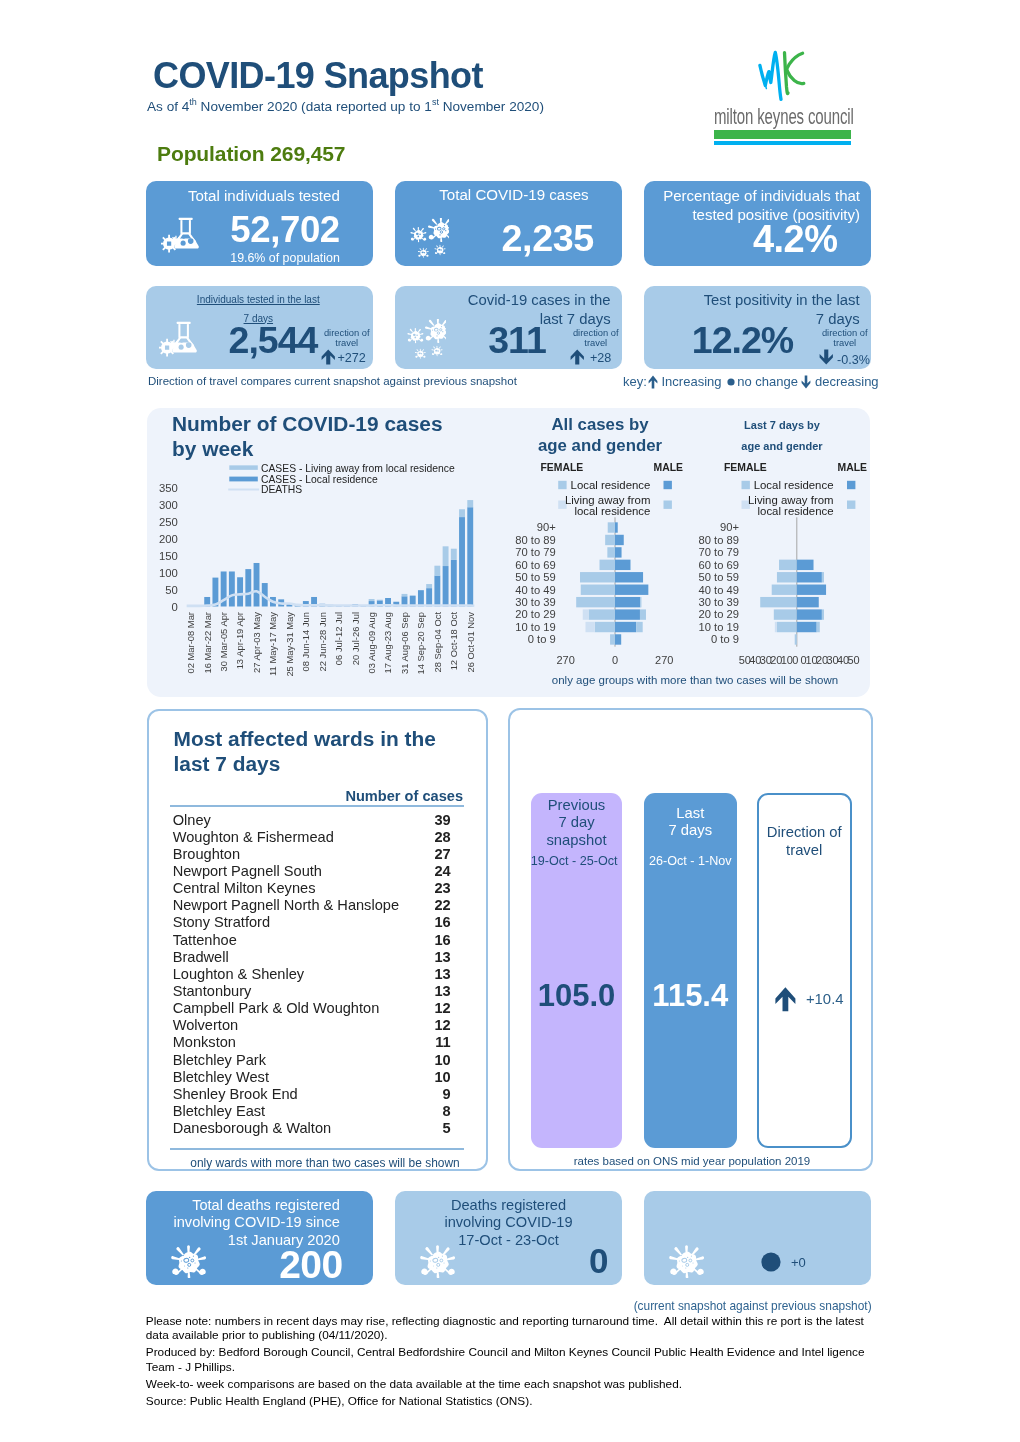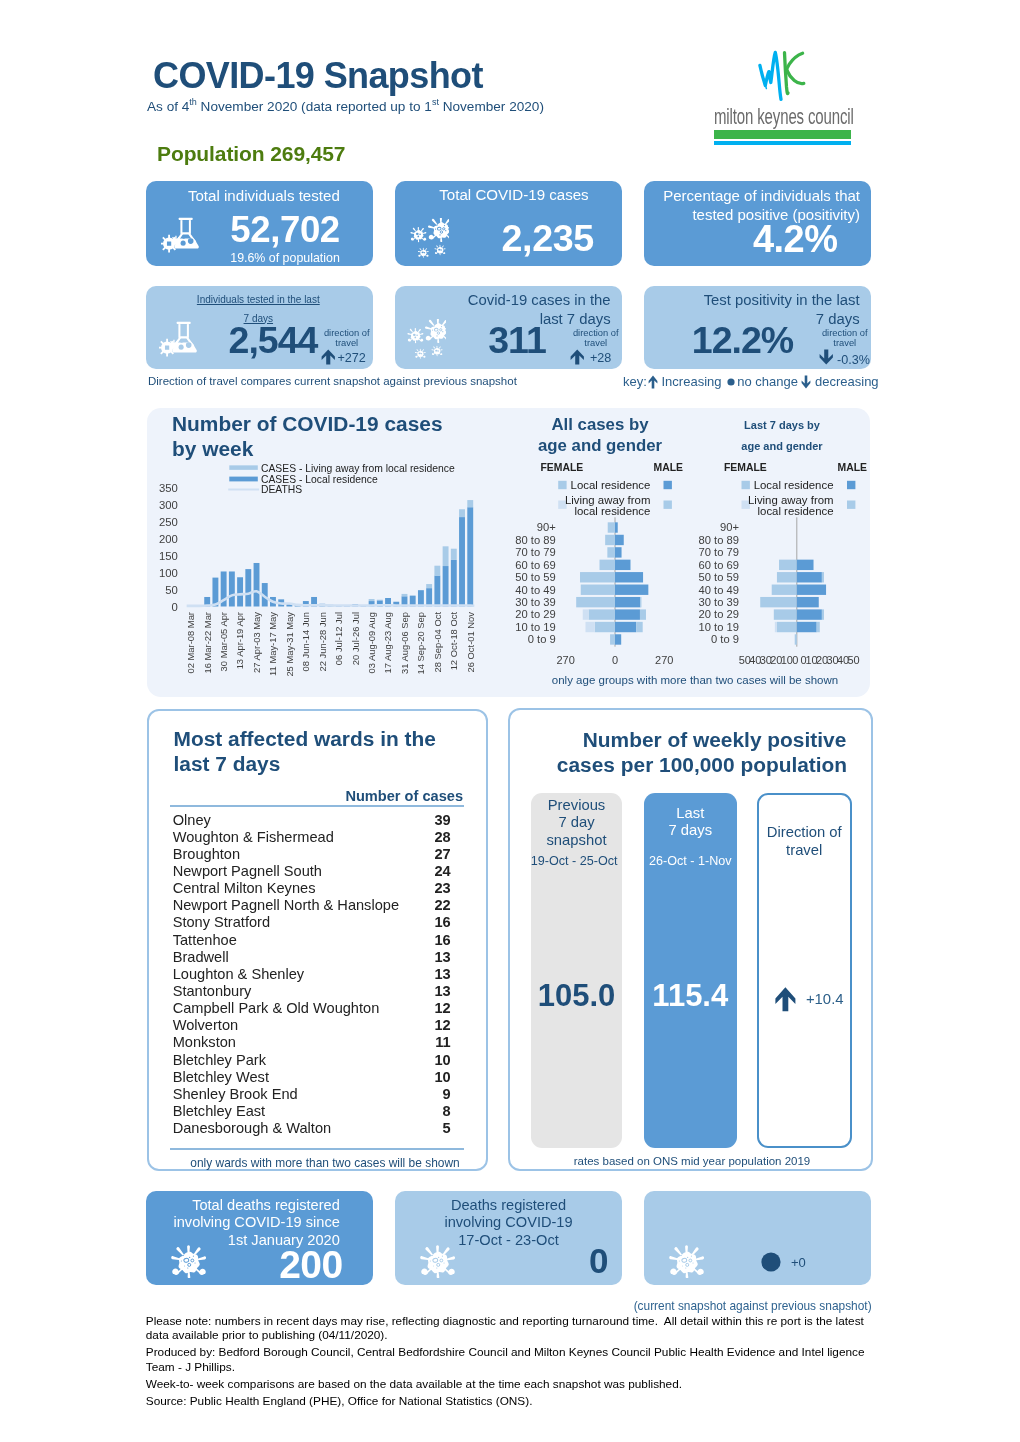--- a/index.html
+++ b/index.html
@@ -613,26 +613,22 @@
       </div>
       <div class="wardrow">
         <span class="wname">Danesborough &amp; Walton</span>
         <span class="wnum">5</span>
       </div>
     </div>
   <div class="abs" style="left:169.6px;top:1148.4px;width:294.9px;height:1.8px;background:#8fb9dd;"></div>
   <div class="abs" style="left:170px;top:1155.5px;width:310px;text-align:center;font-size:11.95px;color:#1f4e79;">only wards with more than two cases will be shown</div>
 
   <div class="abs panel outline" id="rates-panel" style="left:507.6px;top:707.5px;width:365.1px;height:463.9px;"></div>
-  <div class="abs ptitle" style="left:514.5px;top:727px;width:400px;text-align:center;">
-    <div>Number of weekly positive</div>
-    <div style="margin-left:-25px;">cases per 100,000 population</div>
-  </div>
-
-  <div class="abs" id="rate-col-1" style="left:530.6px;top:792.8px;width:91.8px;height:355.6px;background:#e5e5e5;border-radius:11px;">
+
+  <div class="abs" id="rate-col-1" style="left:530.6px;top:792.8px;width:91.8px;height:355.6px;background:#c4b5fd;border-radius:11px;">
     <div class="abs" style="left:0;top:4px;width:91.8px;text-align:center;font-size:14.8px;line-height:17.5px;color:#1f4e79;">
       <div>Previous</div>
       <div>7 day</div>
       <div>snapshot</div>
     </div>
     <div class="abs" style="left:0;top:61px;width:87px;text-align:center;font-size:12.6px;color:#1f4e79;">19-Oct - 25-Oct</div>
     <div class="abs" style="left:0;top:185px;width:91.8px;text-align:center;font-size:31px;font-weight:bold;color:#1f4e79;letter-spacing:0px;">105.0</div>
   </div>
 
   <div class="abs" id="rate-col-2" style="left:643.5px;top:792.8px;width:93.6px;height:355.6px;background:#5b9bd5;border-radius:11px;">

